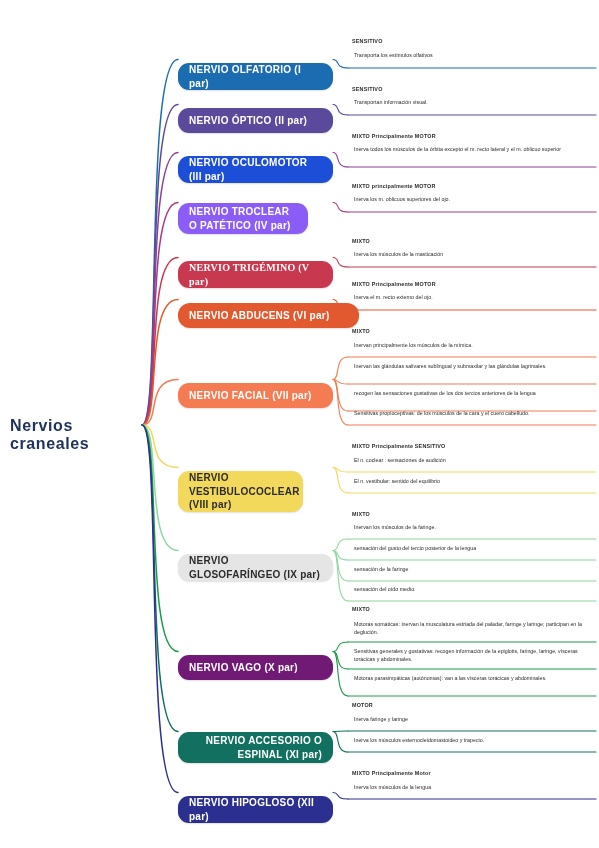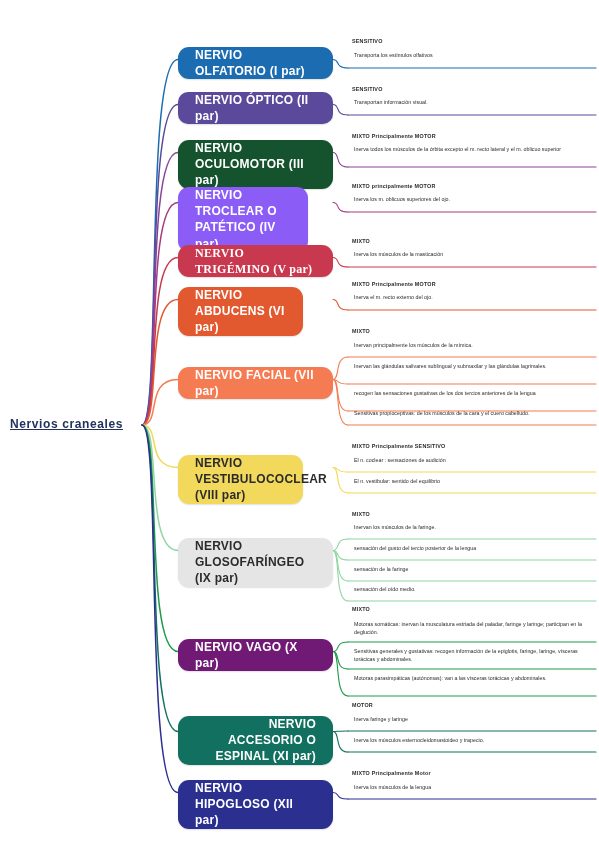--- a/index.html
+++ b/index.html
@@ -24,39 +24,39 @@
     left: 0; top: 0;
     width: 599px; height: 848px;
     pointer-events: none;
   }
   .root-label {
     position: absolute;
     left: 10px;
     top: 417px;
     width: 130px;
     text-align: left;
-    font-size: 12px;
+    font-size: 16px;
     font-weight: bold;
     letter-spacing: 0.6px;
     color: #21325e;
     font-family: "Liberation Sans", sans-serif;
-    text-decoration: underline;
   }
   .branch-node {
     position: absolute;
     border-radius: 11px;
     color: #ffffff;
-    font-size: 12px;
+    font-size: 10px;
     font-weight: bold;
     letter-spacing: 0.25px;
     display: flex;
     align-items: center;
-    padding: 0 17px;
+    padding: 0 11px;
     line-height: 1.35;
     box-shadow: 0 1px 1.5px rgba(0,0,0,0.12);
+    margin-top: 16px;
   }
   .leaf-head {
     position: absolute;
     font-size: 5.4px;
     font-weight: bold;
     letter-spacing: 0.2px;
     color: #2b2b2b;
     white-space: nowrap;
   }
   .leaf {
@@ -135,49 +135,49 @@
   <div class="root-label">Nervios craneales</div>
 
   <div id="nodes">
       <div class="branch-node" style="left: 178px; top: 47px; width: 155px; min-height: 25px; background: rgb(27, 108, 176);">
         <span>NERVIO OLFATORIO (I par)</span>
       </div>
       <div class="leaf-head" style="left: 352px; top: 38px;">SENSITIVO</div>
       <div class="leaf" style="left: 348px; top: 50px; width: 248px; height: 19px;">
         <span class="leaf-text">Transporta los estímulos olfativos</span>
       </div>
-      <div class="branch-node" style="left: 178px; top: 92px; width: 155px; min-height: 25px; background: rgb(91, 74, 155); border-radius: 10px;">
+      <div class="branch-node" style="left: 178px; top: 92px; width: 155px; min-height: 25px; background: rgb(91, 74, 155);">
         <span>NERVIO ÓPTICO (II par)</span>
       </div>
       <div class="leaf-head" style="left: 352px; top: 86px;">SENSITIVO</div>
       <div class="leaf" style="left: 348px; top: 97px; width: 248px; height: 19px;">
         <span class="leaf-text">Transportan información visual.</span>
       </div>
-      <div class="branch-node" style="left: 178px; top: 140px; width: 155px; min-height: 25px; background: #14532d;">
+      <div class="branch-node" style="left: 178px; top: 140px; width: 155px; min-height: 25px; background: #1d4ed8;">
         <span>NERVIO OCULOMOTOR (III par)</span>
       </div>
       <div class="leaf-head" style="left: 352px; top: 133px;">MIXTO Principalmente MOTOR</div>
       <div class="leaf" style="left: 348px; top: 144px; width: 248px; height: 24px;">
         <span class="leaf-text">Inerva todos los músculos de la órbita excepto el m. recto lateral y el m. oblicuo superior</span>
       </div>
       <div class="branch-node" style="left: 178px; top: 187px; width: 130px; min-height: 31px; background: #8b5cf6;">
         <span>NERVIO TROCLEAR O PATÉTICO (IV par)</span>
       </div>
       <div class="leaf-head" style="left: 352px; top: 183px;">MIXTO principalmente MOTOR</div>
       <div class="leaf" style="left: 348px; top: 194px; width: 248px; height: 19px;">
         <span class="leaf-text">Inerva los m. oblicuos superiores del ojo.</span>
       </div>
       <div class="branch-node" style="left: 178px; top: 245px; width: 155px; min-height: 25px; background: rgb(200, 57, 79); font-family: Liberation Serif, serif;">
         <span>NERVIO TRIGÉMINO (V par)</span>
       </div>
       <div class="leaf-head" style="left: 352px; top: 238px;">MIXTO</div>
       <div class="leaf" style="left: 348px; top: 249px; width: 248px; height: 19px;">
         <span class="leaf-text">Inerva los músculos de la masticación</span>
       </div>
-      <div class="branch-node" style="left: 178px; top: 287px; width: 125px; min-height: 25px; background: rgb(226, 89, 47);">
+      <div class="branch-node" style="left: 178px; top: 287px; width: 181px; min-height: 25px; background: rgb(226, 89, 47); border-radius: 12px;">
         <span>NERVIO ABDUCENS (VI par)</span>
       </div>
       <div class="leaf-head" style="left: 352px; top: 281px;">MIXTO Principalmente MOTOR</div>
       <div class="leaf" style="left: 348px; top: 292px; width: 248px; height: 19px;">
         <span class="leaf-text">Inerva el m. recto externo del ojo.</span>
       </div>
       <div class="branch-node" style="left: 178px; top: 367px; width: 155px; min-height: 25px; background: rgb(244, 123, 82);">
         <span>NERVIO FACIAL  (VII par)</span>
       </div>
       <div class="leaf-head" style="left: 352px; top: 328px;">MIXTO</div>

